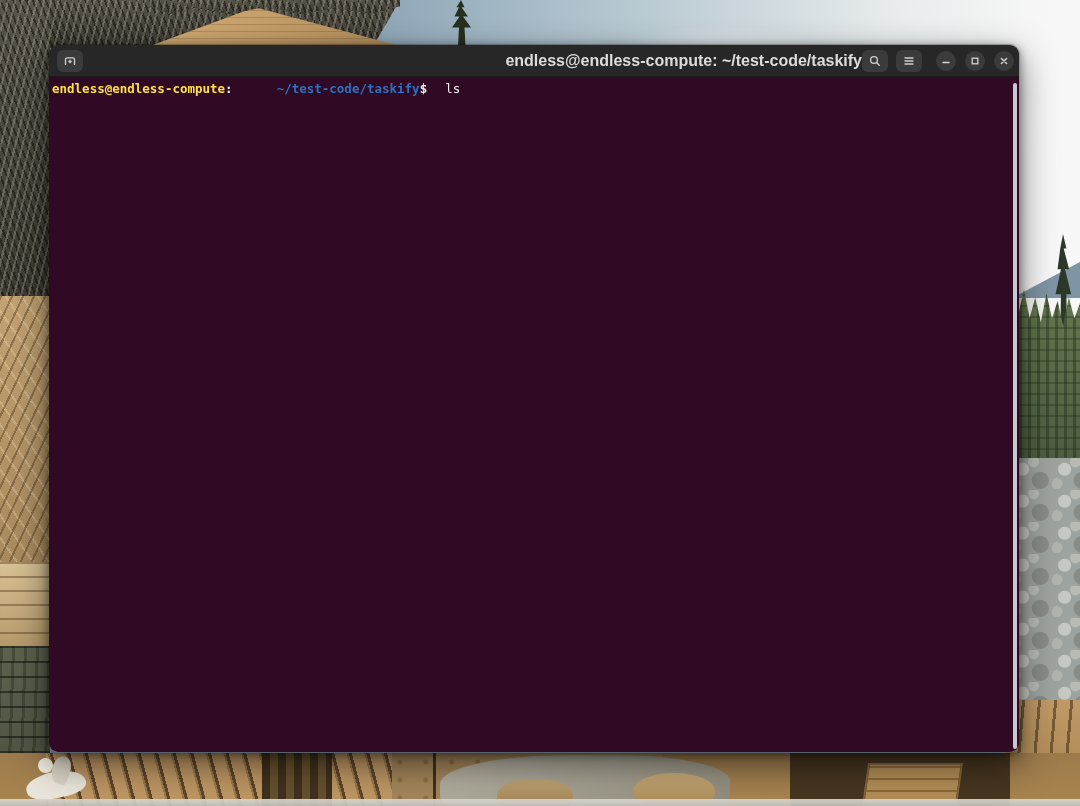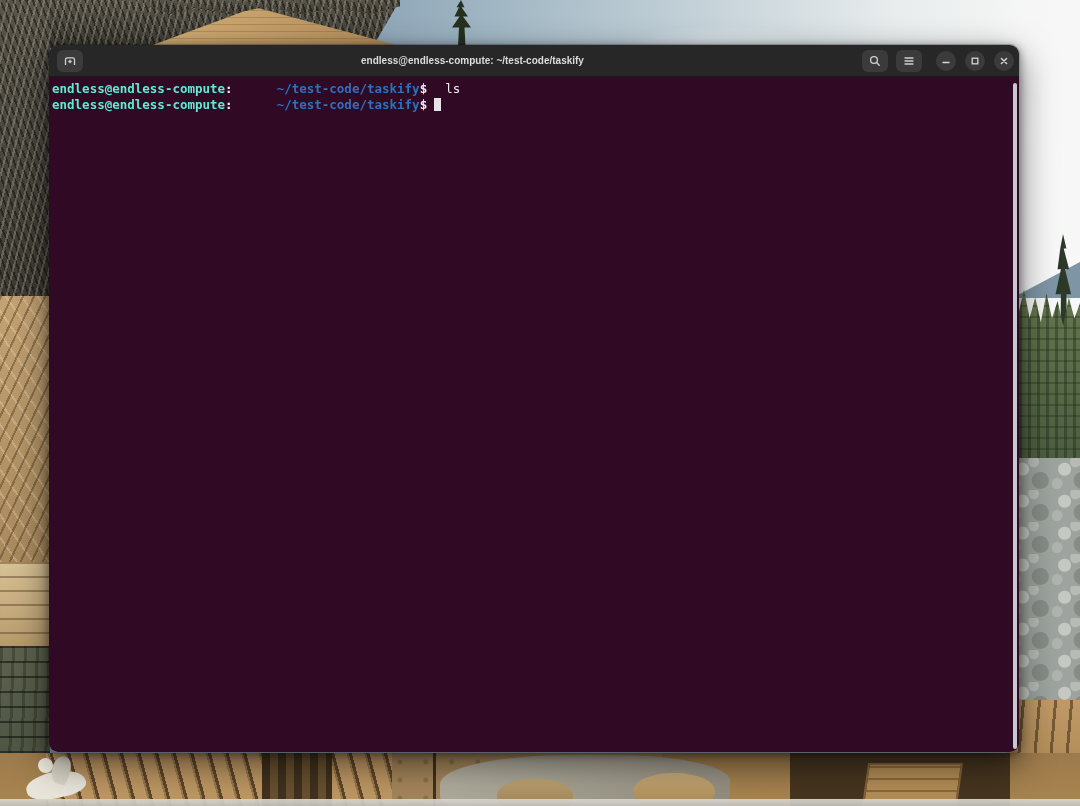--- a/index.html
+++ b/index.html
@@ -100,35 +100,35 @@
   
   .window { position:absolute; left:48px; top:44px; width:972px; height:709px;
     border-radius:10px; overflow:hidden;
     box-shadow:0 12px 34px rgba(0,0,0,.5), 0 2px 8px rgba(0,0,0,.4);
     border:1px solid rgba(0,0,0,.4); }
   .titlebar { height:32px; background:#272727; border-bottom:1px solid #1a1a1a;
     display:flex; align-items:center; }
   .tb-btn { width:26px; height:22px; border-radius:6px; background:#3b3b3b;
     display:flex; align-items:center; justify-content:center; flex:0 0 auto; }
   .newtab { margin-left:8px; }
-  .win-title { flex:1; text-align:center; font-size:10px; font-weight:bold; color:#dcdcdc;
+  .win-title { flex:1; text-align:right; font-size:16px; font-weight:bold; color:#dcdcdc;
     white-space:nowrap; overflow:hidden; }
   .search { margin-right:8px; }
   .menu { margin-right:14px; }
   .circle { width:20px; height:20px; border-radius:50%; background:#3b3b3b;
     display:flex; align-items:center; justify-content:center; flex:0 0 auto; margin-right:9px; }
   .circle.close { margin-right:5px; }
   .tb-icon { display:block; }
 
   .term-body { position:relative; height:677px; background:#300a24;
     font-family:"DejaVu Sans Mono", monospace; font-size:12.5px; line-height:15.8px;
     padding:4px 10px 0 3px; color:#f2eef1; }
   .t-line { white-space:pre; }
   .bold { font-weight:bold; }
-  .c-green { color:#5eead4;text-align:center; }
+  .c-green { color:#fde047;text-align:center; }
   .c-path { color:#2a72c0;margin-left:44px; }
   .c-dir { color:#1d5294; }
   .c-fg { color:#f2eef1; }
   .cursor { display:inline-block; width:7px; height:13px; background:#e9e3e7;
     margin-left:7px; vertical-align:-2px; }
   .scrollbar { position:absolute; right:2px; top:6px; bottom:5px; width:4px;
     background:#c9c8ce; border-radius:2px; }
 </style>
 </head>
 <body>
@@ -212,18 +212,17 @@
         <span>
           <svg class="tb-icon" width="14" height="14" viewBox="0 0 14 14">
             <path d="M4.4 4.4 L9.6 9.6 M9.6 4.4 L4.4 9.6" stroke="#d6d6d6" stroke-width="1.4" stroke-linecap="round"></path>
           </svg>
         </span>
       </div>
     </div>
 
     <div class="term-body">
       <div class="t-line"><span class="c-green bold">endless@endless-compute</span><span class="c-fg bold">:</span><span class="c-path bold">~/test-code/taskify</span><span class="c-fg bold">$</span><span class="c-fg" style="margin-left:18px">ls</span></div>
-      <div class="t-line"><span class="c-green bold">endless@endless-compute</span><span class="c-fg bold">:</span><span class="c-path bold">~/test-code/taskify</span><span class="c-fg bold">$</span><span class="cursor"></span></div>
       <div class="scrollbar"></div>
     </div>
   </div>
 
 </div>
 
 </body></html>

